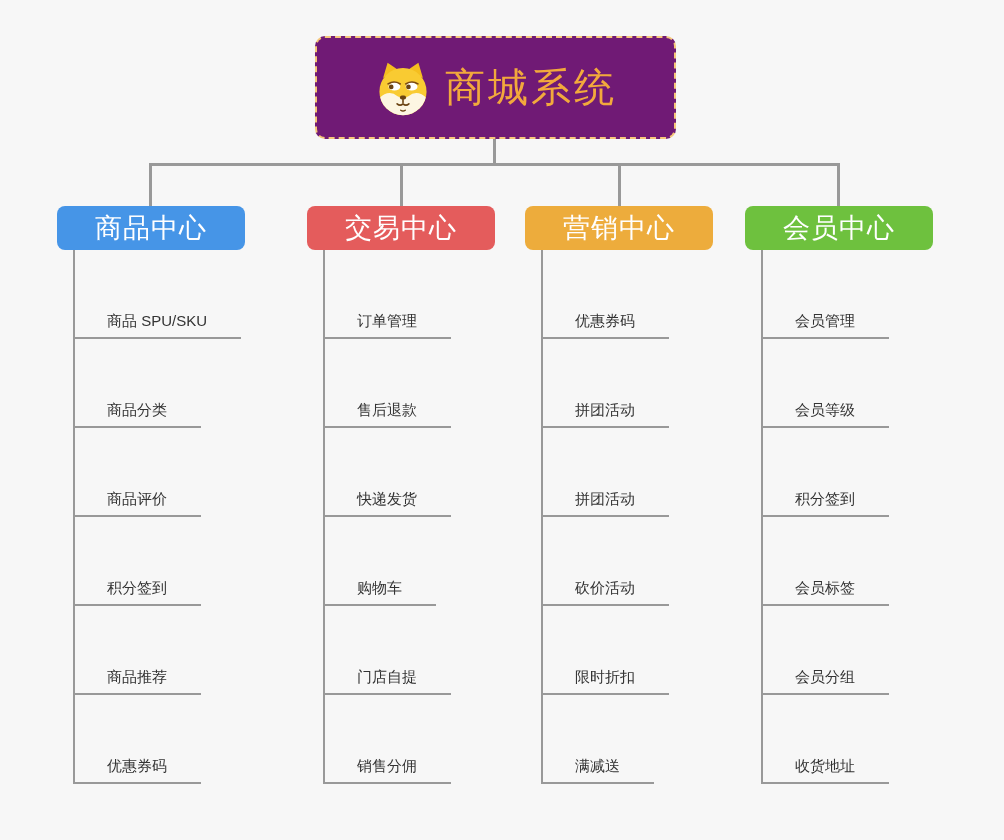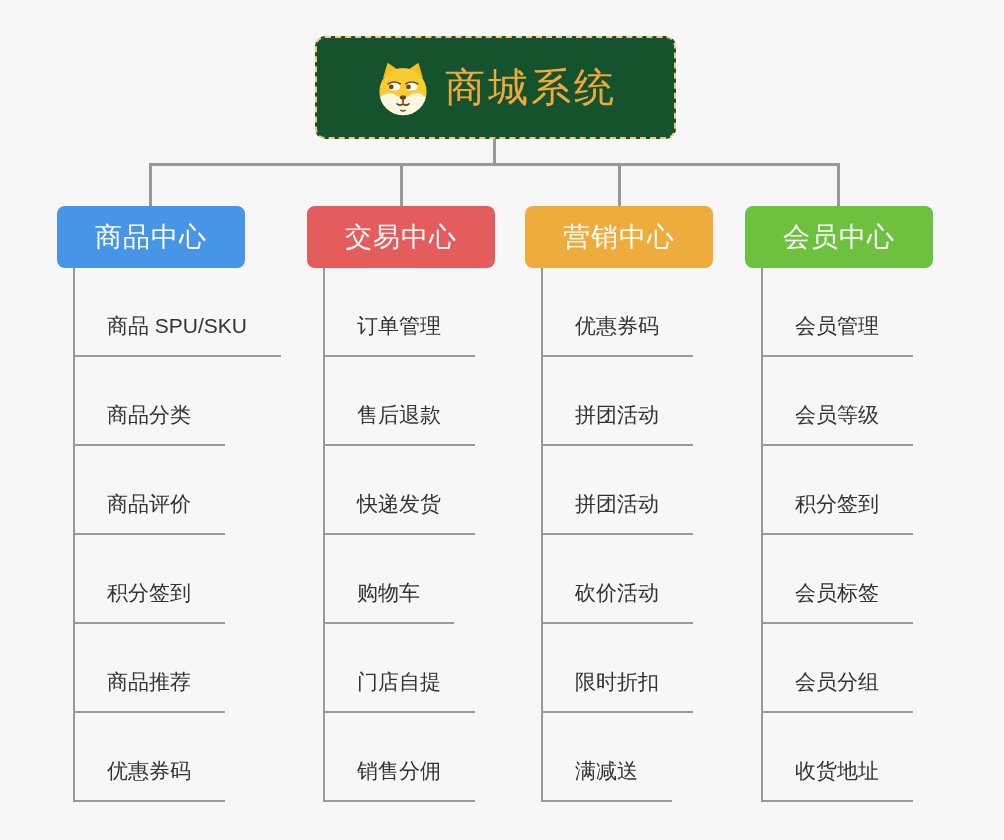--- a/index.html
+++ b/index.html
@@ -10,44 +10,44 @@
     --root-border:#F6C77A;
   }
   *{box-sizing:border-box;}
   html,body{margin:0;padding:0;background:var(--bg);}
   body{font-family:"Liberation Sans","DejaVu Sans",sans-serif;}
   .canvas{position:relative;width:1004px;height:840px;background:var(--bg);overflow:hidden;}
 
   
   .root-box{
     position:absolute;left:315px;top:36px;width:361px;height:103px;
-    background:#14532d;border:2px dashed var(--root-border);border-radius:10px;
+    background:#701a75;border:2px dashed var(--root-border);border-radius:10px;
     display:flex;align-items:center;justify-content:center;gap:13px;
   }
   .root-title{font-size:40px;letter-spacing:3px;color:var(--root-title);font-weight:400;white-space:nowrap;}
 
   
   .conn{position:absolute;background:var(--line);}
   .c-root-stub{left:493px;top:139px;width:3px;height:27px;}
   .c-hline{left:149px;top:163px;width:691px;height:3px;}
   .c-stub{top:163px;width:3px;height:45px;}
   .c-stub-0{left:149px;} .c-stub-1{left:400px;} .c-stub-2{left:618px;} .c-stub-3{left:837px;}
 
   
   .branch{position:absolute;top:206px;width:188px;}
   .branch-box{
-    height:62px;border-radius:8px;display:flex;align-items:center;justify-content:center;
+    height:44px;border-radius:8px;display:flex;align-items:center;justify-content:center;
     color:#fff;font-size:27px;letter-spacing:1px;
   }
   .branch-items{margin-left:16px;border-left:2px solid var(--line);}
   .leaf{height:89px;display:flex;align-items:flex-end;}
   .leaf-label{
     display:inline-block;white-space:nowrap;
-    padding:0 34px 17px 32px;border-bottom:2px solid var(--line);
-    font-size:21px;line-height:1.15;color:var(--leaf-text);
+    padding:0 34px 8px 32px;border-bottom:2px solid var(--line);
+    font-size:15px;line-height:1.15;color:var(--leaf-text);
   }
 </style>
 </head>
 <body>
 
 <div class="canvas">
 
   <div class="conn c-root-stub"></div>
   <div class="conn c-hline"></div>
   <div class="conn c-stub c-stub-0"></div>

